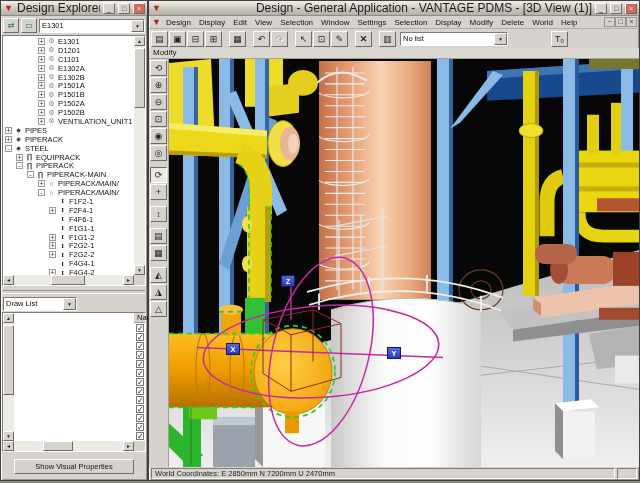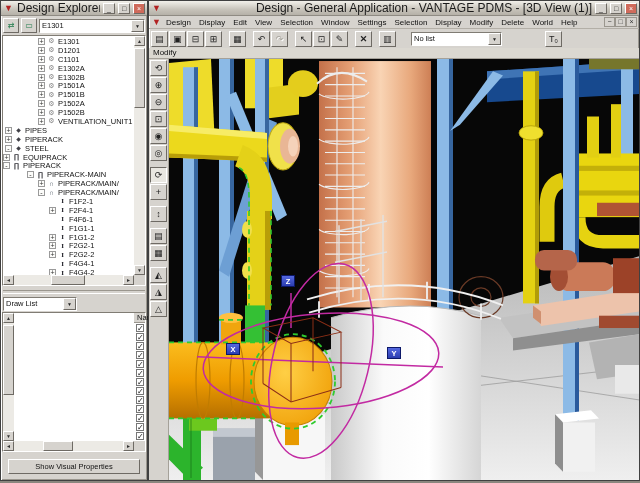--- a/index.html
+++ b/index.html
@@ -56,21 +56,21 @@
                grid-template-columns:1fr 11px; grid-template-rows:1fr 10px;
                border:1px solid; border-color:#807c74 #fff #fff #807c74; background:#fff; }
   .tree { overflow:hidden; background:#fff; padding-top:1px; }
   .tree-row { display:flex; align-items:center; height:8.9px; white-space:nowrap; }
   .tree-row .expander { flex:none; width:7px; height:7px; margin-right:2px;
       border:1px solid #9a9a9a; background:#fcfcfa; font-size:7px; line-height:5px;
       text-align:center; color:#333; }
   .tree-row .expander:empty { visibility:hidden; }
   .tree-icon { flex:none; width:9px; font-size:7px; line-height:8px; text-align:center; margin-right:2px; }
   .tree-label { font-size:7.5px; color:#111; }
-  .lvl0{margin-left:2px}.lvl1{}.lvl2{margin-left:24px}
+  .lvl0{margin-left:2px}.lvl1{margin-left:13px}.lvl2{margin-left:24px}
   .lvl3{margin-left:35px}.lvl4{margin-left:46px}
   .ic-equip{color:#8a8a8a}.ic-zone{color:#3f3f46;font-size:6px}.ic-struct{color:#2d2d33;font-weight:bold}
   .ic-frame{color:#5b6570}.ic-col{font-family:"Liberation Serif",serif;font-weight:bold;color:#1c1c24}
 
   .exp-divider { height:10px; position:relative; }
   .exp-divider::after { content:""; position:absolute; left:2px; right:2px; top:4px; height:2px;
       border-top:1px solid #9a968e; border-bottom:1px solid #fff; }
   .drawlist-combo-row { height:16px; padding:1px 2px; display:flex; }
   .drawlist-combo-row .combo { width:74px; }
 
@@ -78,33 +78,33 @@
                grid-template-columns:1fr 11px; grid-template-rows:10px 1fr 10px;
                border:1px solid; border-color:#807c74 #fff #fff #807c74; background:#fff; }
   .list-header { background:var(--chrome); border-bottom:1px solid #9a968e;
                  font-size:7.5px; line-height:9px; padding-left:3px; color:#111; }
   .list-body { overflow:hidden; background:#fff; }
   .list-row { display:flex; align-items:center; height:9px; padding-left:2px; white-space:nowrap; }
   .checkbox { flex:none; width:8px; height:8px; border:1px solid #777; background:#fff;
               font-size:8px; line-height:7px; text-align:center; color:#111; margin-right:2px; }
 
   .exp-btnrow { flex:1; display:flex; align-items:center; justify-content:center; }
-  .visual-props { width:132px; height:15px; font-size:7.5px; color:#111; }
+  .visual-props { width:120px; height:15px; font-size:7.5px; color:#111; }
 
   
   .main { left:148px; top:0; width:492px; height:481px; display:flex; flex-direction:column; }
   .menubar { height:13px; display:flex; align-items:center; gap:0; padding:0 2px;
              border-bottom:1px solid #b3afa7; }
   .menu-item { font-size:8px; color:#111; padding:0 4px; }
   .menubar .spacer { flex:1; }
 
   .toolbar { height:19px; display:flex; align-items:center; gap:1px; padding:1px 2px; }
   .toolbar .tb, .vtoolbar .tb { width:17px; height:16px; font-size:9px; line-height:14px;
       text-align:center; color:#222; padding:0; }
-  .toolbar .combo { width:91px; margin-left:14px;gap:40px; }
+  .toolbar .combo { width:108px; margin-left:3px;gap:40px; }
   .tb.gap { margin-left:6px; }
   .tb-navy{color:#24248c}.tb-maroon{color:#7a1f1f}.tb-orange{color:#c76b00}
   .tb-red{color:#cc1111;font-weight:bold}.tb-black{color:#111}
   .tb.disabled{color:#a5a29a;text-shadow:1px 1px 0 #fff}
   .tag-btn { margin-left:42px; }
 
   .prompt { height:11px; background:#dbd8d1; border-bottom:1px solid #a5a199;
             font-size:8px; line-height:10px; padding-left:4px; color:#111; }
 
   .viewrow { flex:1; display:flex; min-height:0; }
@@ -710,14 +710,18 @@
             <path d="M94 316 L122 334 L172 320"></path>
           </g>
         </svg>
 
         <span class="axis-label" style="left:57px;top:284px">X</span>
         <span class="axis-label" style="left:218px;top:288px">Y</span>
         <span class="axis-label" style="left:112px;top:216px">Z</span>
       </div>
     </div>
 
+    <div class="statusbar">
+      <span class="cell big">World Coordinates: E 2850mm N 7200mm U 2470mm</span>
+      <span class="cell small"></span>
+    </div>
   </div>
 </div>
 
 </body></html>

